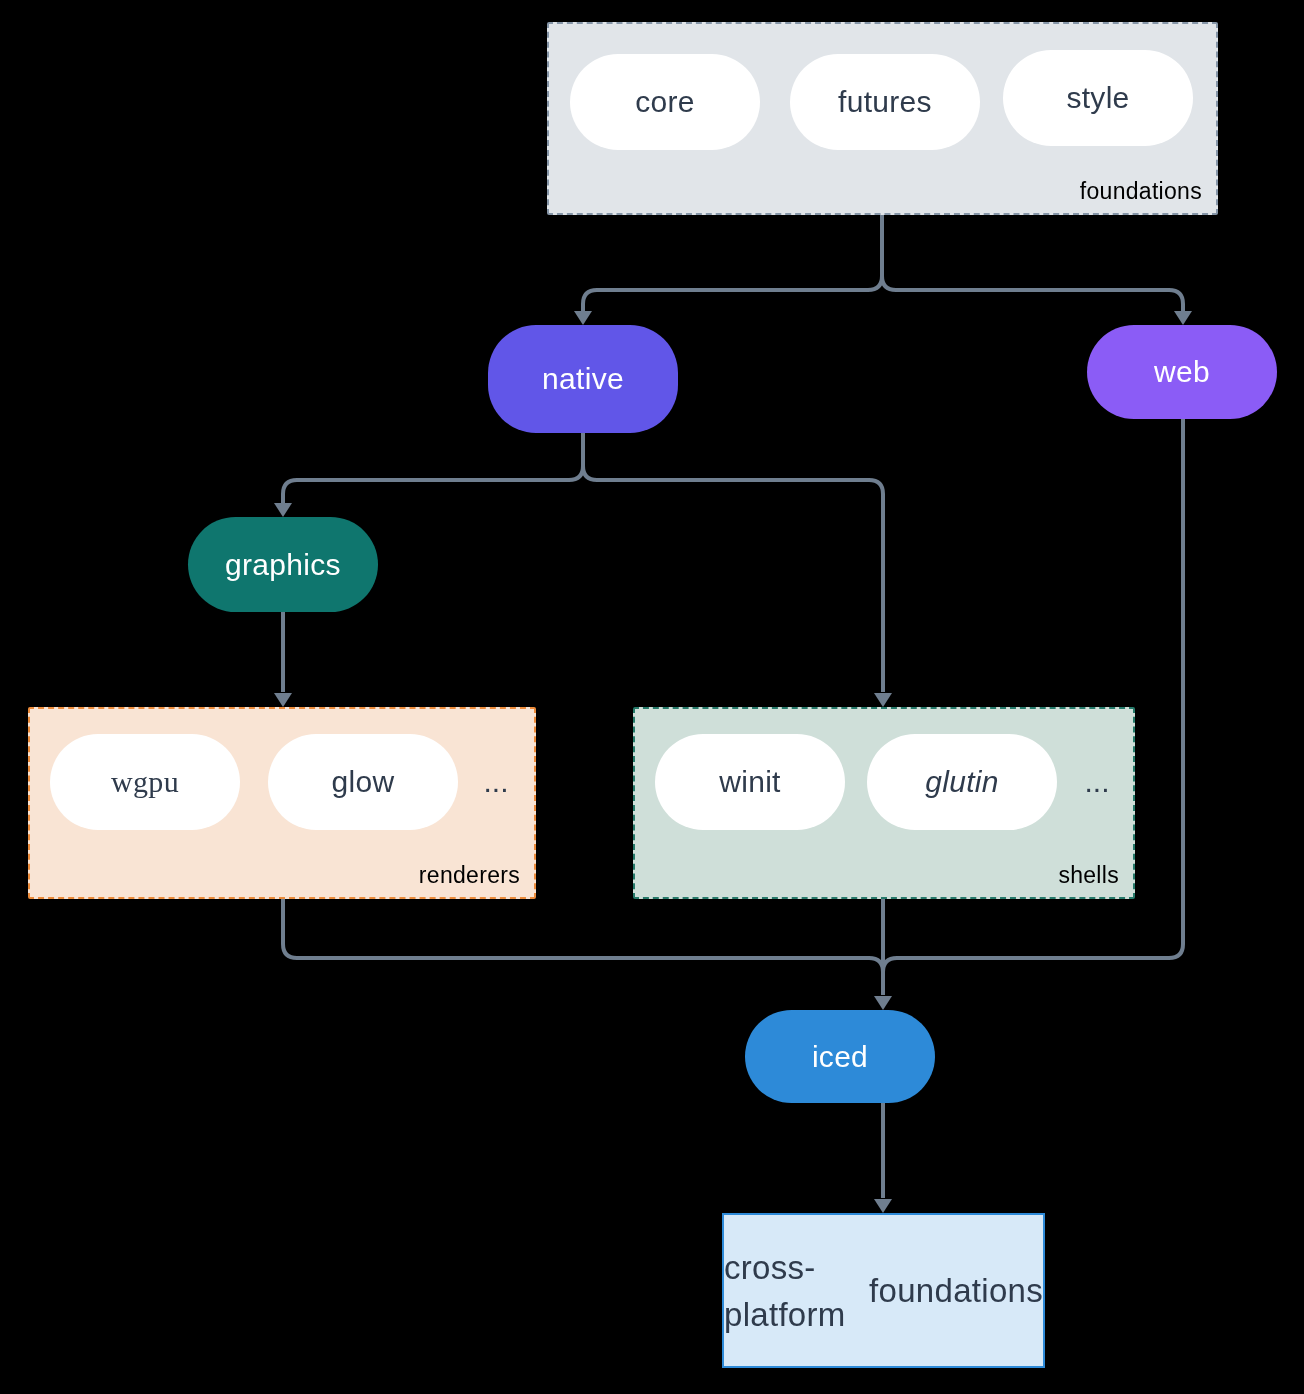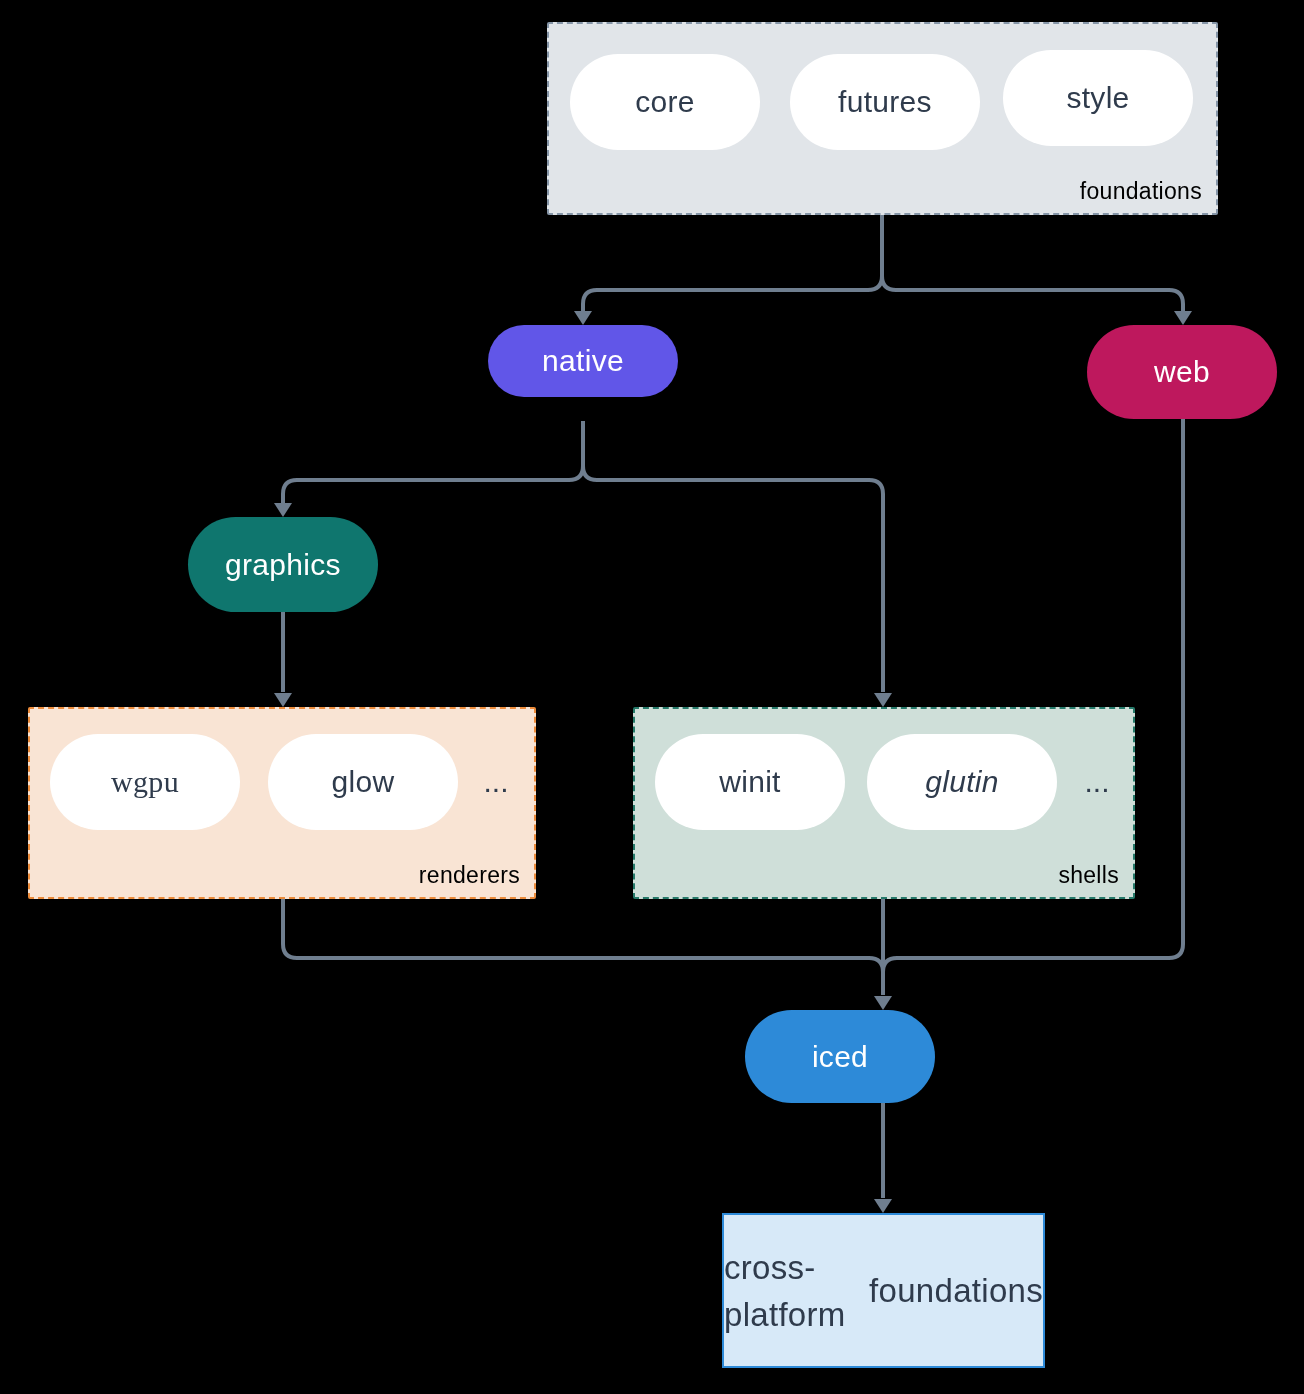--- a/index.html
+++ b/index.html
@@ -58,22 +58,22 @@
     font-size: 30px;
     color: #2f3b4c;
   }
 
   #group-foundations { left: 547px; top: 22px; width: 671px; height: 193px;
     background: #e1e5e9; border: 2px dashed #8696a8; }
   #pill-core    { left: 21px;  top: 30px; }
   #pill-futures { left: 241px; top: 30px; }
   #pill-style   { left: 454px; top: 26px; }
 
-  #node-native   { left: 488px;  top: 325px; height: 72px; background: #6156e8; }
-  #node-web      { left: 1087px; top: 325px; height: 94px; background: #be185d; }
+  #node-native   { left: 488px;  top: 325px; height: 108px; background: #6156e8; }
+  #node-web      { left: 1087px; top: 325px; height: 94px; background: #8b5cf6; }
   #node-graphics { left: 188px;  top: 517px; height: 95px; background: #0f766e; }
   #node-iced     { left: 745px;  top: 1010px; height: 93px; background: #2d8ad8; }
 
   #group-renderers { left: 28px; top: 707px; width: 508px; height: 192px;
     background: #f9e4d4; border: 2px dashed #ec8b3a; }
   #group-shells { left: 633px; top: 707px; width: 502px; height: 192px;
     background: #cfdfd9; border: 2px dashed #267a6a; }
   #pill-wgpu   { left: 20px;  top: 25px; font-family: Liberation Serif, serif; }
   #pill-glow   { left: 238px; top: 25px; }
   #pill-winit  { left: 20px;  top: 25px; }

